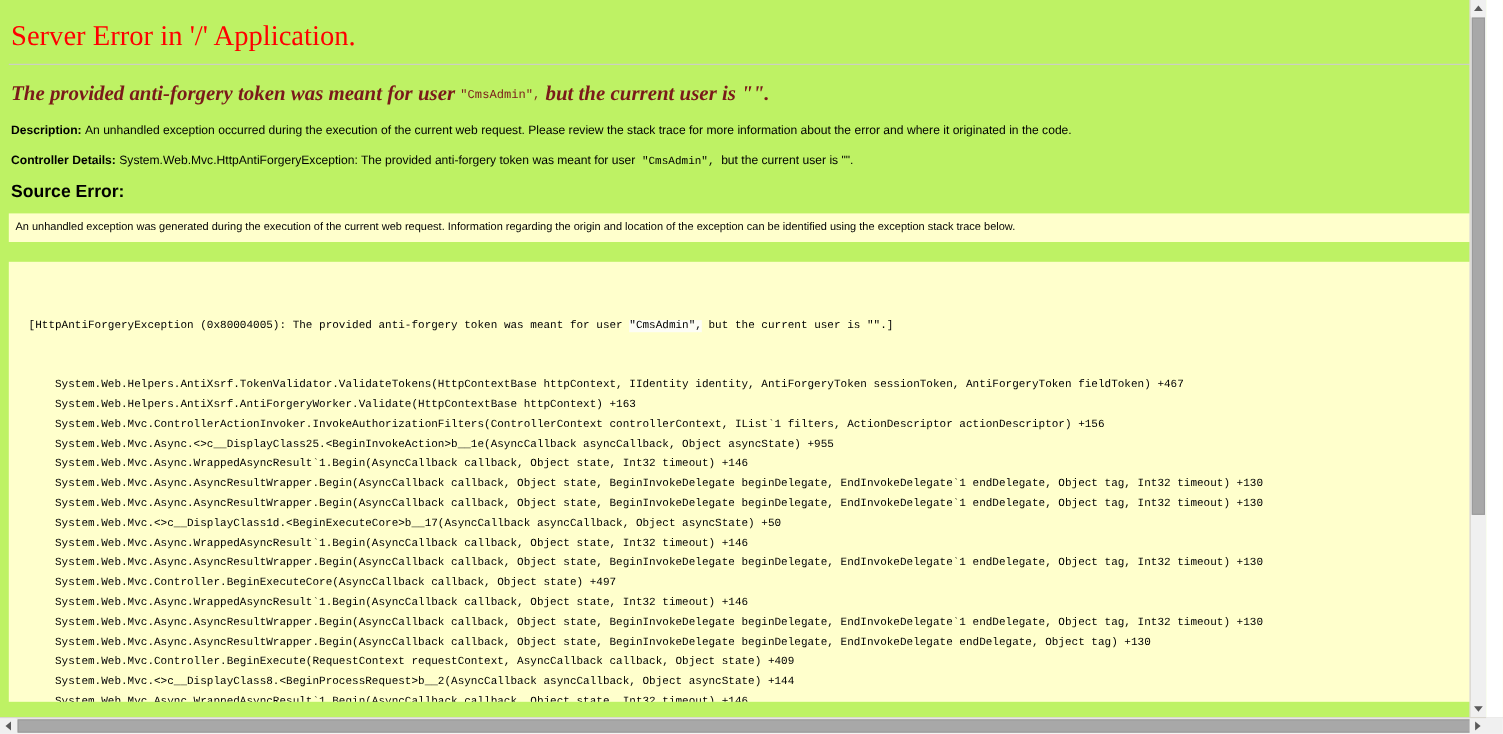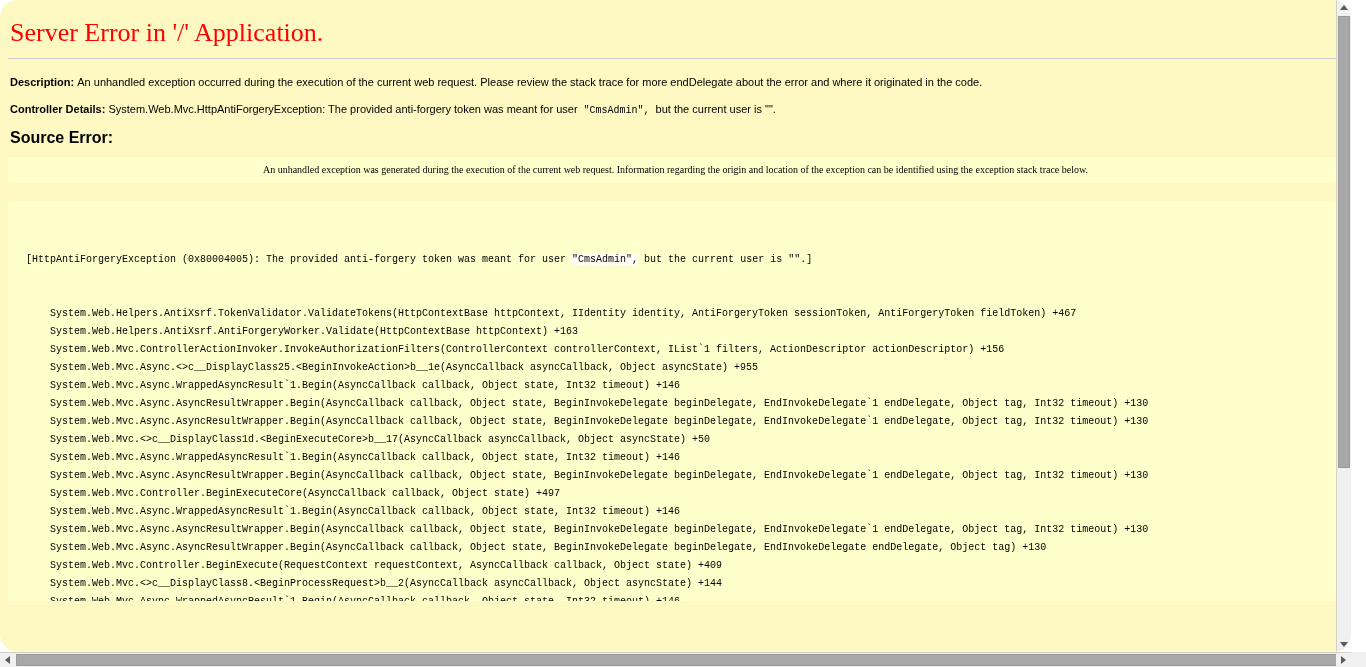--- a/index.html
+++ b/index.html
@@ -10,25 +10,24 @@
     width: 1366px;
     height: 667px;
     overflow: hidden;
   }
 
   .page {
     position: relative;
     width: 1351px;   
     height: 652px;   
     overflow: hidden;
-    background: #fef9c3;
+    background: #bef264;
     font-family: "Liberation Sans", sans-serif;
     font-size: 11px;
     color: #000000;
-    border-radius: 18px;
   }
 
   .inner {
     padding: 10px 8px 0 8px;
     box-sizing: border-box;
   }
 
   
   .error-title {
     font-family: "Liberation Serif", serif;
@@ -86,29 +85,28 @@
   .section-head {
     font-weight: bold;
     font-size: 16px;
     margin: 0 0 10px 2px;
     color: #000;
   }
 
   
   .code-block {
     background: #ffffcc;
-    font-family: Liberation Serif, serif;
+    font-family: Liberation Sans, sans-serif;
     font-size: 10px;
     line-height: 1.4;
     color: #000000;
     padding: 6px 6px;
     margin: 0 0 18px 0;
     white-space: pre;
     overflow: hidden;
-    text-align: center;
   }
 
   .stack-block {
     background: #ffffcc;
     font-family: "Liberation Mono", monospace;
     font-size: 10px;
     line-height: 18px;
     color: #000000;
     padding: 14px 0 10px 0;
     margin: 0;
@@ -189,22 +187,23 @@
 </style>
 </head>
 <body>
 
 <div class="page">
   <div class="inner">
 
     <h1 class="error-title">Server Error in '/' Application.</h1>
     <hr class="title-rule">
 
-
-    <p class="para"><b>Description:</b>&nbsp;<span>An unhandled exception occurred during the execution of the current web request. Please review the stack trace for more endDelegate about the error and where it originated in the code.</span></p>
+    <h2 class="error-subtitle"><span>The provided anti-forgery token was meant for user </span><span class="mono-user">"CmsAdmin",</span><span> but the current user is "".</span></h2>
+
+    <p class="para"><b>Description:</b>&nbsp;<span>An unhandled exception occurred during the execution of the current web request. Please review the stack trace for more information about the error and where it originated in the code.</span></p>
 
     <p class="para"><b>Controller Details:</b>&nbsp;<span>System.Web.Mvc.HttpAntiForgeryException: The provided anti-forgery token was meant for user</span><span class="mono-user">"CmsAdmin",</span><span>but the current user is "".</span></p>
 
     <div class="section-head">Source Error:</div>
     <div class="code-block">An unhandled exception was generated during the execution of the current web request. Information regarding the origin and location of the exception can be identified using the exception stack trace below.</div>
 
     <div class="stack-block">
       <div class="stack-line"><span>[HttpAntiForgeryException (0x80004005): The provided anti-forgery token was meant for user </span><span class="hl">"CmsAdmin",</span><span> but the current user is "".]</span></div>
       <div><div class="stack-line indent">System.Web.Helpers.AntiXsrf.TokenValidator.ValidateTokens(HttpContextBase httpContext, IIdentity identity, AntiForgeryToken sessionToken, AntiForgeryToken fieldToken) +467</div><div class="stack-line indent">System.Web.Helpers.AntiXsrf.AntiForgeryWorker.Validate(HttpContextBase httpContext) +163</div><div class="stack-line indent">System.Web.Mvc.ControllerActionInvoker.InvokeAuthorizationFilters(ControllerContext controllerContext, IList`1 filters, ActionDescriptor actionDescriptor) +156</div><div class="stack-line indent">System.Web.Mvc.Async.&lt;&gt;c__DisplayClass25.&lt;BeginInvokeAction&gt;b__1e(AsyncCallback asyncCallback, Object asyncState) +955</div><div class="stack-line indent">System.Web.Mvc.Async.WrappedAsyncResult`1.Begin(AsyncCallback callback, Object state, Int32 timeout) +146</div><div class="stack-line indent">System.Web.Mvc.Async.AsyncResultWrapper.Begin(AsyncCallback callback, Object state, BeginInvokeDelegate beginDelegate, EndInvokeDelegate`1 endDelegate, Object tag, Int32 timeout) +130</div><div class="stack-line indent">System.Web.Mvc.Async.AsyncResultWrapper.Begin(AsyncCallback callback, Object state, BeginInvokeDelegate beginDelegate, EndInvokeDelegate`1 endDelegate, Object tag, Int32 timeout) +130</div><div class="stack-line indent">System.Web.Mvc.&lt;&gt;c__DisplayClass1d.&lt;BeginExecuteCore&gt;b__17(AsyncCallback asyncCallback, Object asyncState) +50</div><div class="stack-line indent">System.Web.Mvc.Async.WrappedAsyncResult`1.Begin(AsyncCallback callback, Object state, Int32 timeout) +146</div><div class="stack-line indent">System.Web.Mvc.Async.AsyncResultWrapper.Begin(AsyncCallback callback, Object state, BeginInvokeDelegate beginDelegate, EndInvokeDelegate`1 endDelegate, Object tag, Int32 timeout) +130</div><div class="stack-line indent">System.Web.Mvc.Controller.BeginExecuteCore(AsyncCallback callback, Object state) +497</div><div class="stack-line indent">System.Web.Mvc.Async.WrappedAsyncResult`1.Begin(AsyncCallback callback, Object state, Int32 timeout) +146</div><div class="stack-line indent">System.Web.Mvc.Async.AsyncResultWrapper.Begin(AsyncCallback callback, Object state, BeginInvokeDelegate beginDelegate, EndInvokeDelegate`1 endDelegate, Object tag, Int32 timeout) +130</div><div class="stack-line indent">System.Web.Mvc.Async.AsyncResultWrapper.Begin(AsyncCallback callback, Object state, BeginInvokeDelegate beginDelegate, EndInvokeDelegate endDelegate, Object tag) +130</div><div class="stack-line indent">System.Web.Mvc.Controller.BeginExecute(RequestContext requestContext, AsyncCallback callback, Object state) +409</div><div class="stack-line indent">System.Web.Mvc.&lt;&gt;c__DisplayClass8.&lt;BeginProcessRequest&gt;b__2(AsyncCallback asyncCallback, Object asyncState) +144</div><div class="stack-line indent">System.Web.Mvc.Async.WrappedAsyncResult`1.Begin(AsyncCallback callback, Object state, Int32 timeout) +146</div></div>
     </div>

